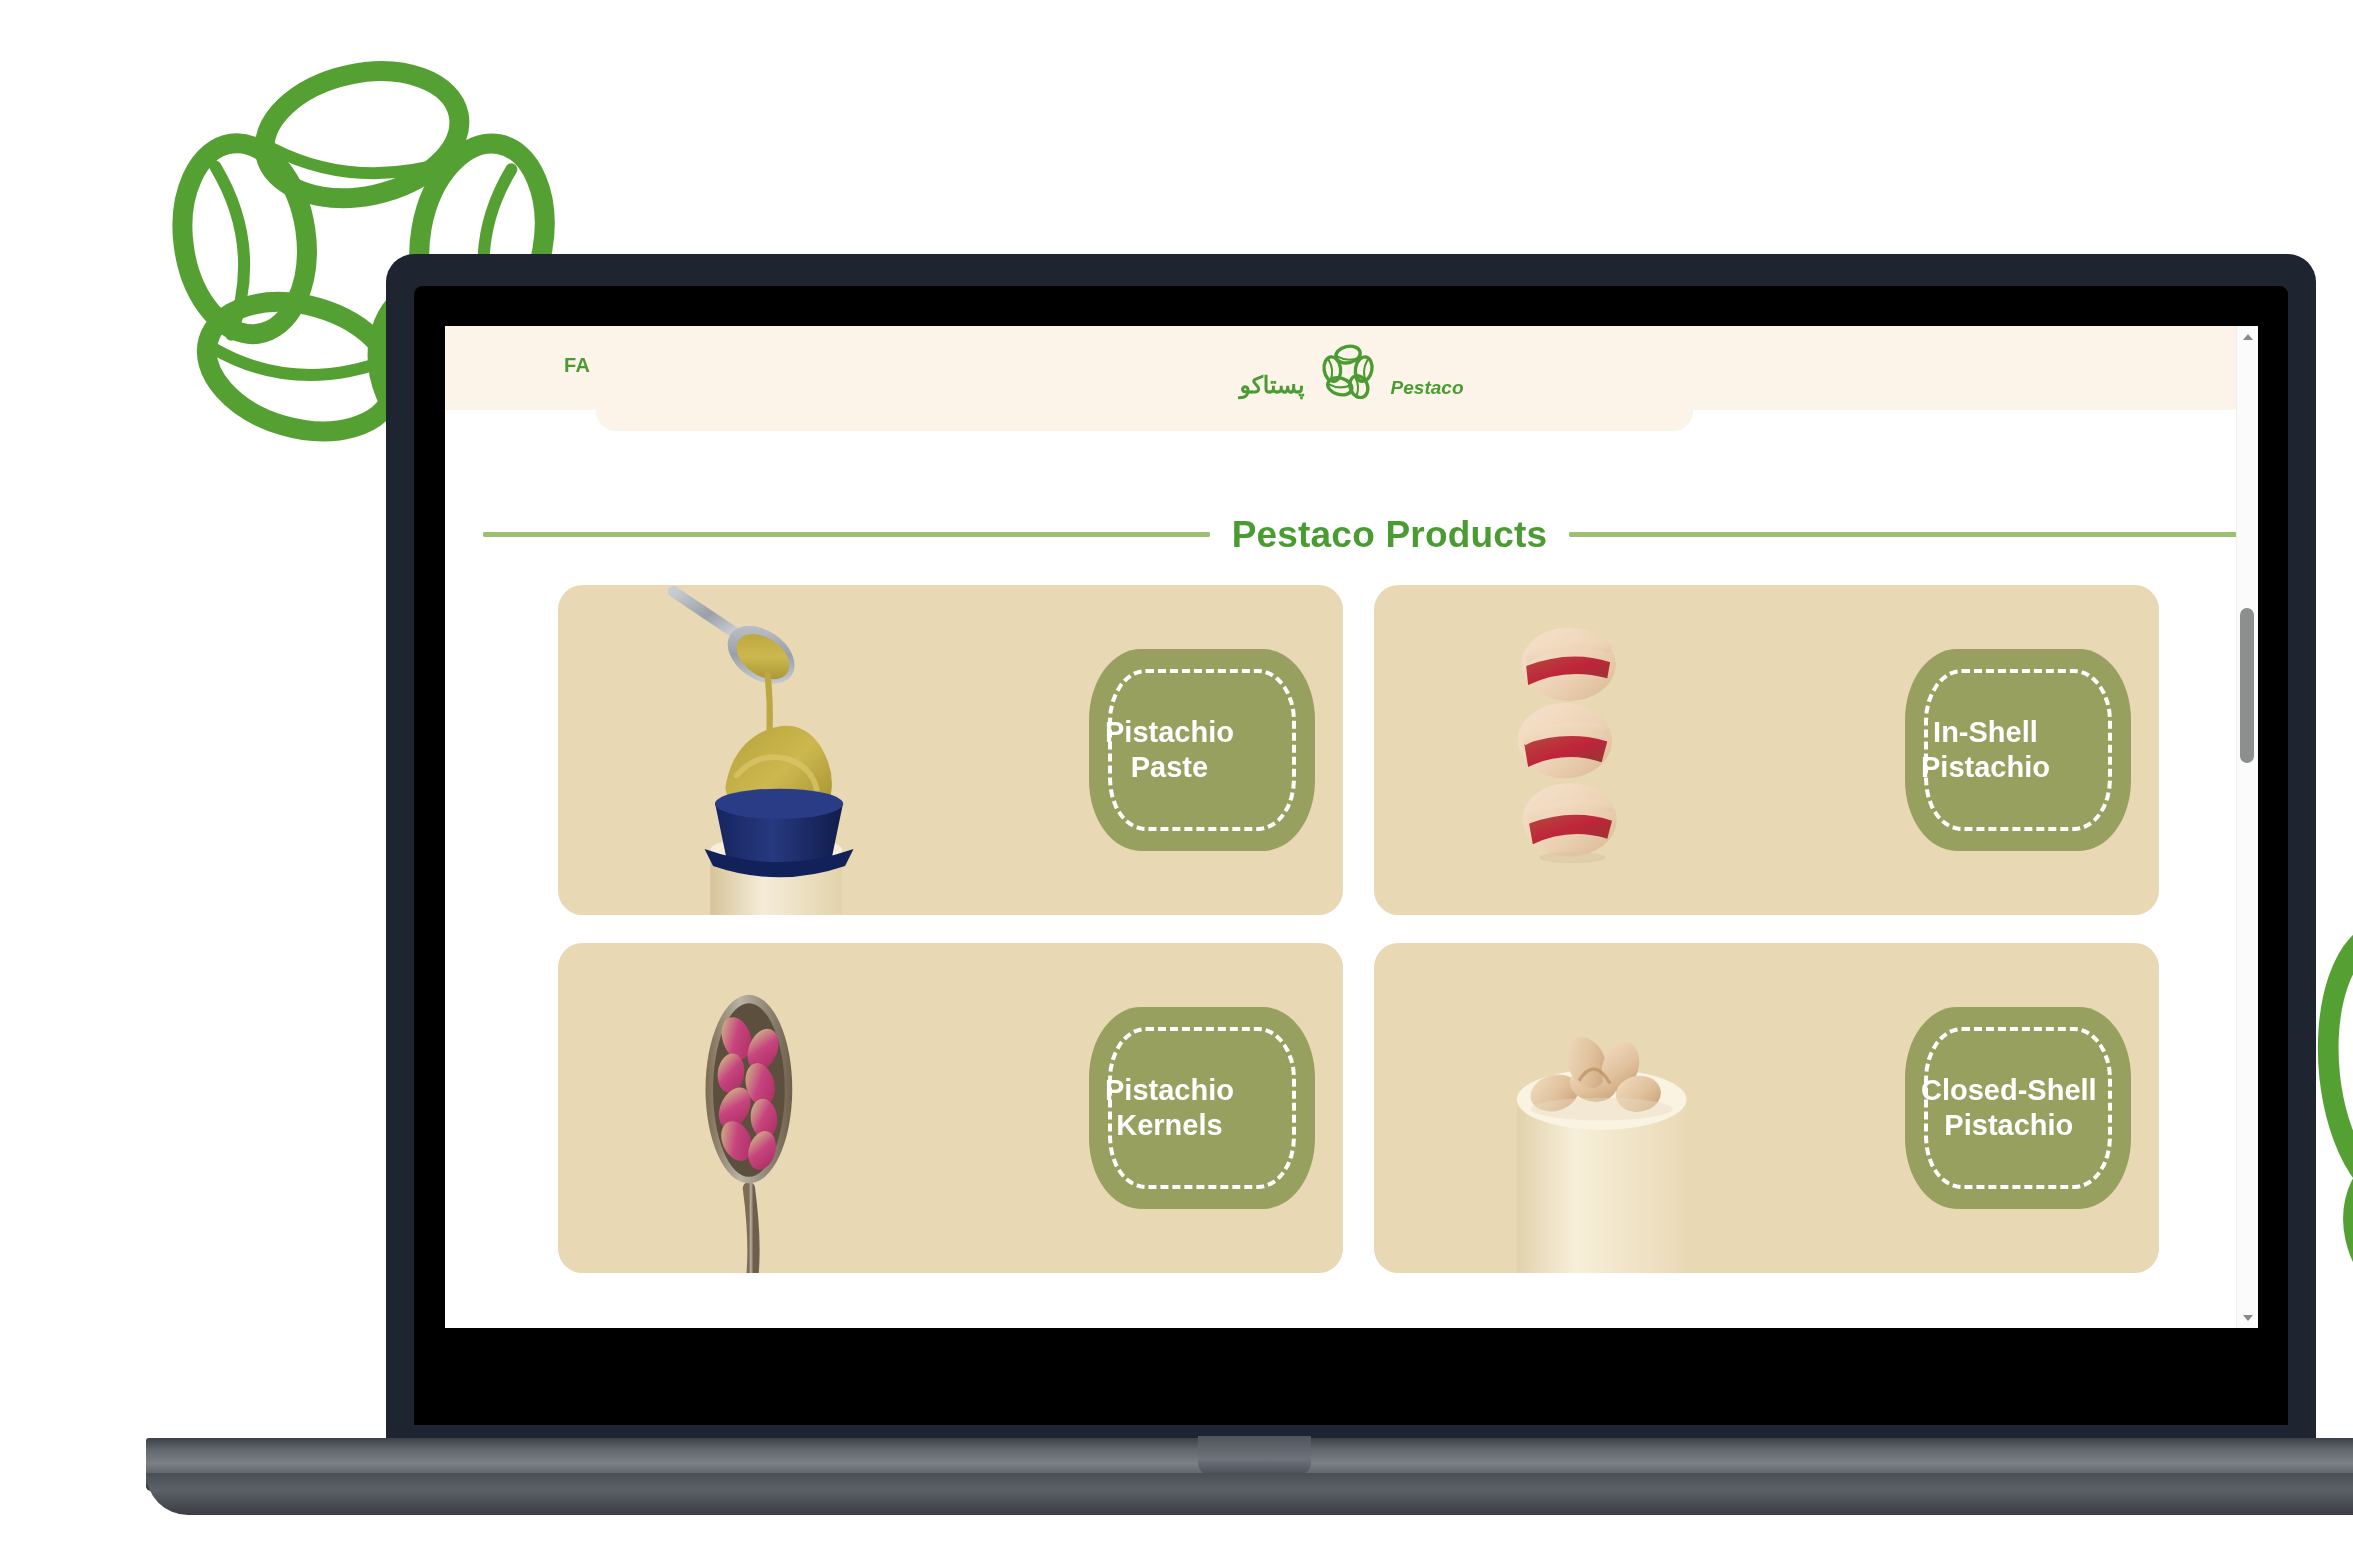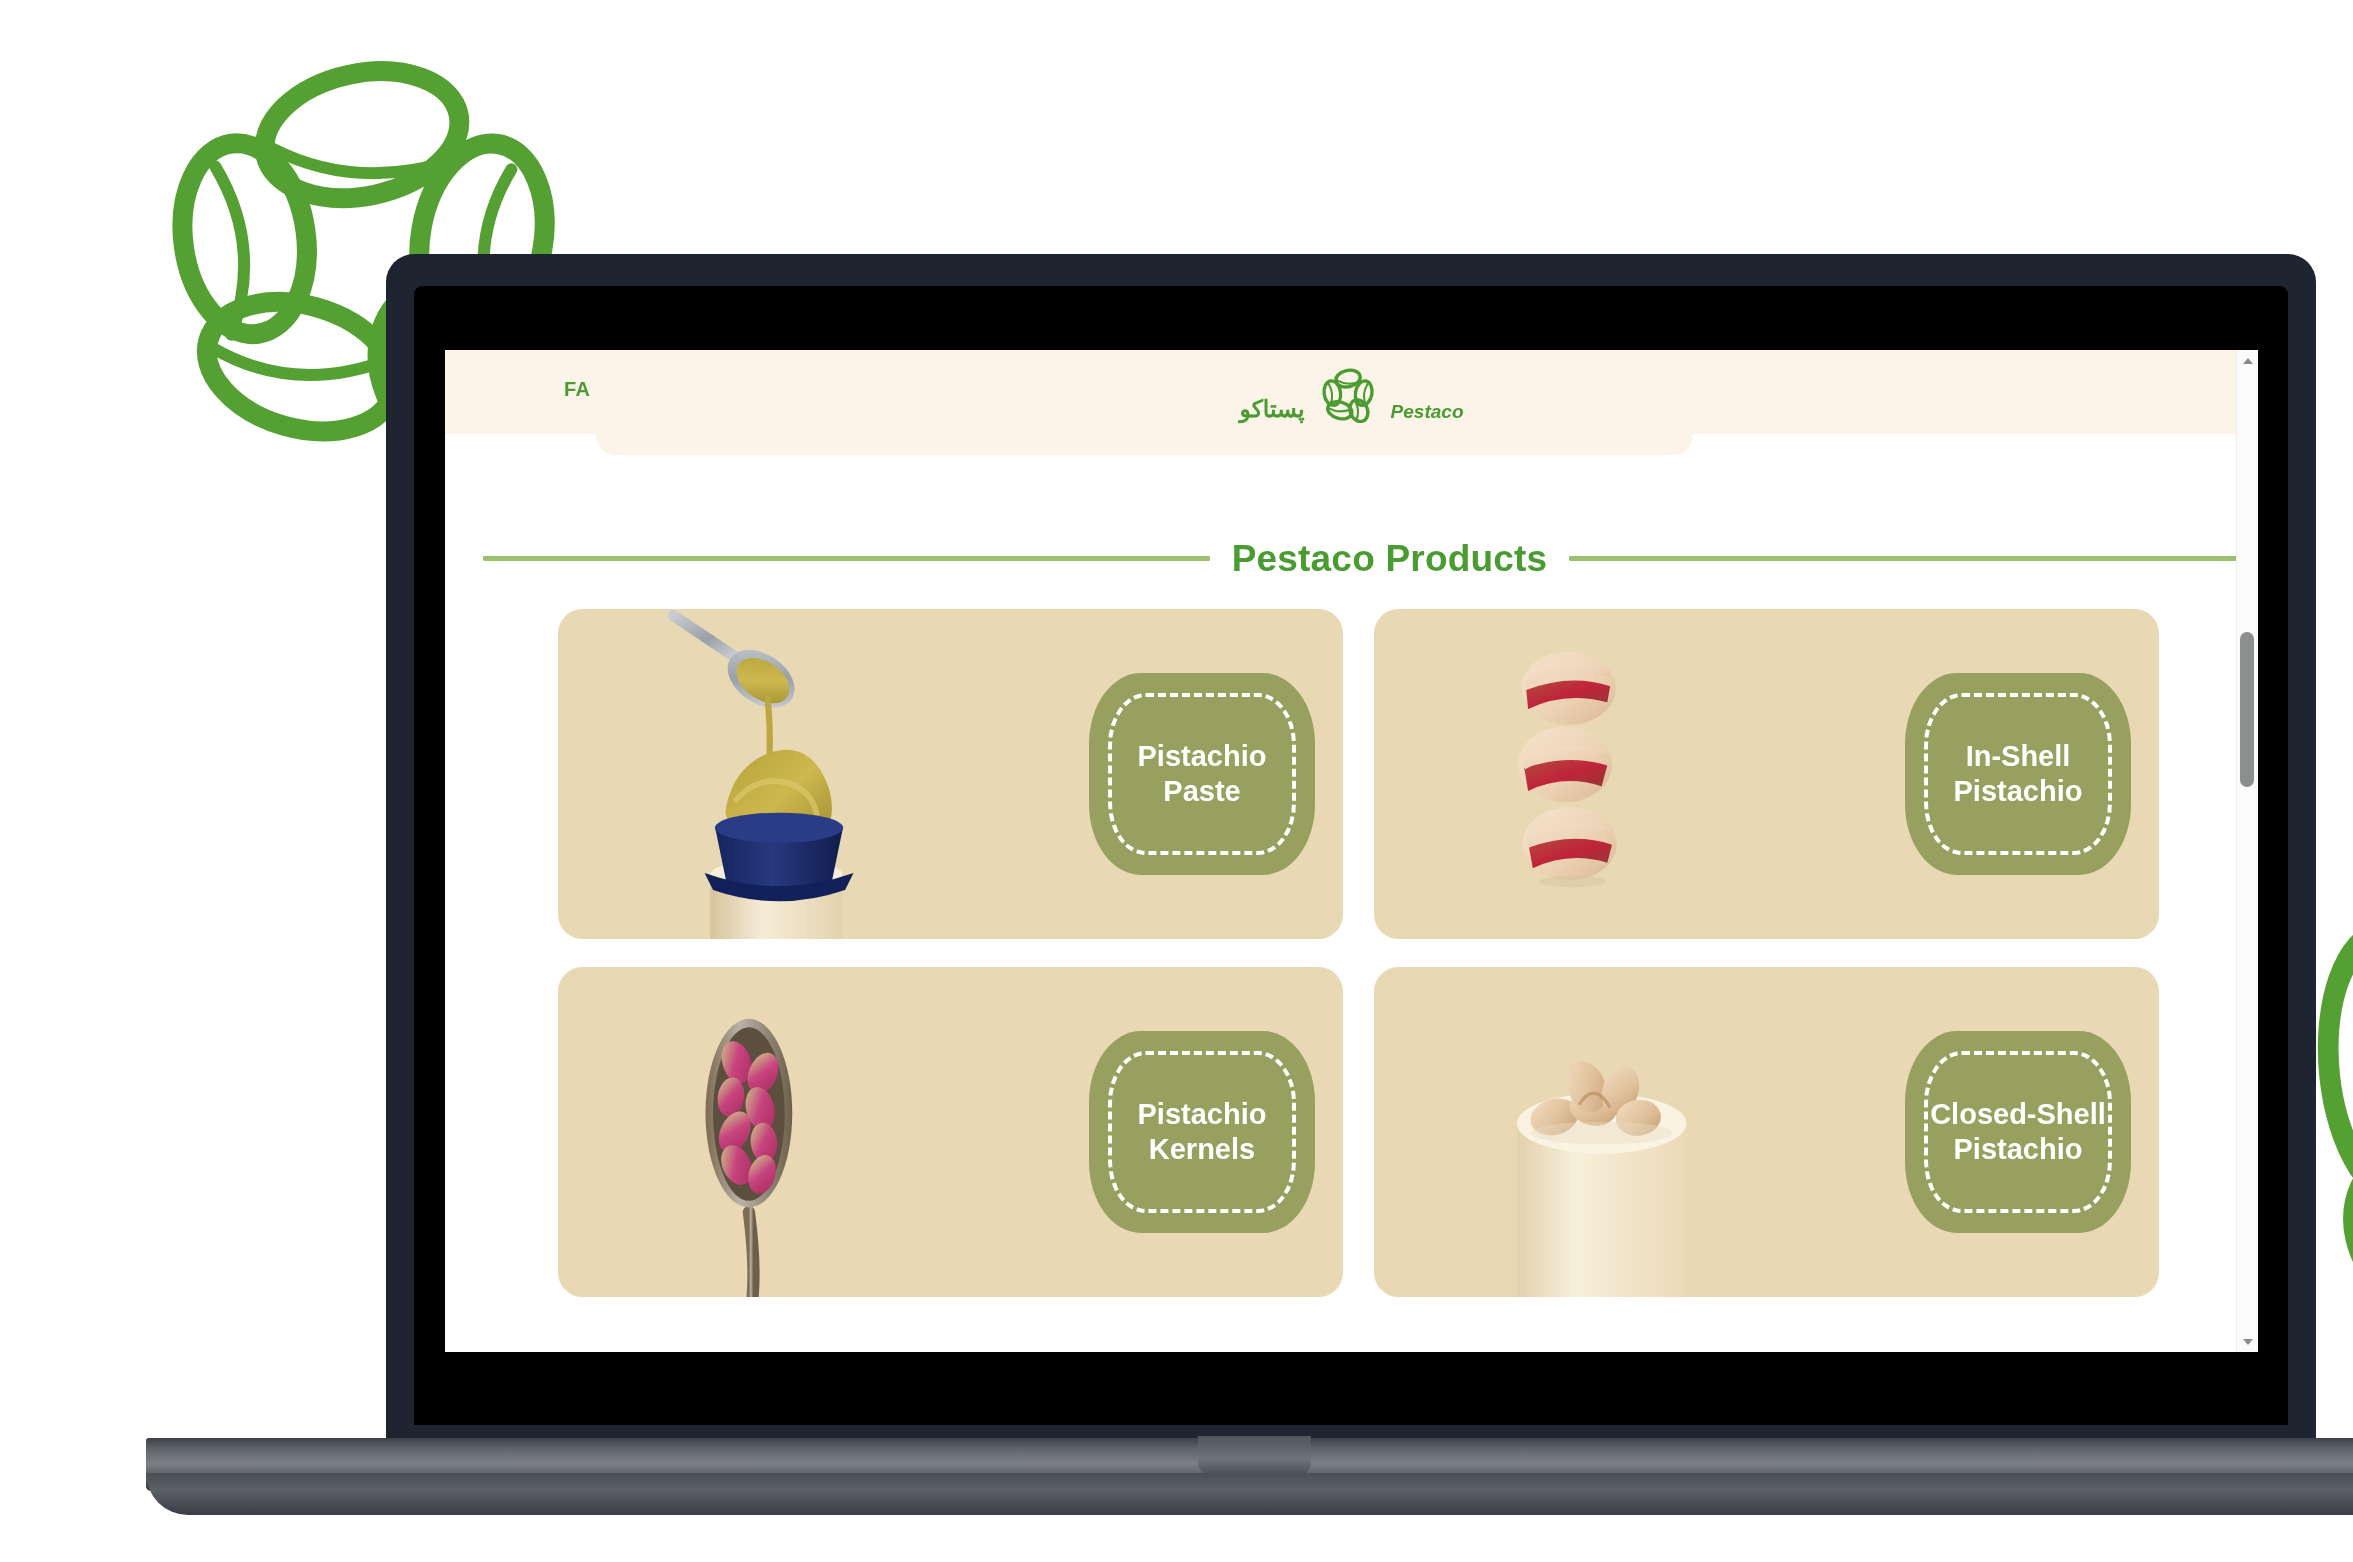--- a/index.html
+++ b/index.html
@@ -20,21 +20,21 @@
   .lid{
     position:absolute;left:386px;top:254px;width:1930px;height:1191px;
     background:#1e2430;border-radius:28px 28px 6.6px 6.6px;
   }
   .screen{
     position:absolute;left:414px;top:286px;width:1874px;height:1139px;
     background:#000000;border-radius:8.5px 8.5px 0 0;overflow:hidden;
   }
   .viewport{
     position:absolute;left:31px;top:40px;width:1813px;height:1002px;
-    background:#ffffff;overflow:hidden;margin-top:24px;
+    background:#ffffff;overflow:hidden;
   }
   .base{
     position:absolute;left:146px;top:1438px;width:2410px;height:53px;
     background:linear-gradient(180deg,#3c4048 0%,#62666d 22%,#7b7f86 48%,#55585f 76%,#2f3238 100%);
     border-radius:2.8px 2.8px 4.7px 4.7px;
   }
   .base-lip{
     position:absolute;left:146px;top:1473px;width:2410px;height:42px;
     background:linear-gradient(180deg,#4a4e55 0%,#5c6067 40%,#3a3d43 100%);
     border-radius:0 0 56px 56px;
@@ -85,21 +85,21 @@
   }
   .card{
     position:relative;height:330px;background:#e8d8b4;border-radius:24.5px;
     overflow:hidden;cursor:pointer;
   }
   .card-art{position:absolute;left:0;top:0;width:58%;height:100%;}
   .badge{
     position:absolute;right:28px;top:50%;transform:translateY(-50%);
     width:226px;height:202px;background:#97a05f;
     border-radius:52px/71px;
-    display:flex;align-items:center;justify-content:center;
+    display:flex;align-items:center;justify-content:flex-start;
     box-sizing:border-box;padding:16px;
   }
   .badge-inner{
     position:absolute;left:19px;top:20px;right:19px;bottom:20px;
     border:4.2px dashed #ffffff;border-radius:38px/52px;
   }
   .badge-label{
     position:relative;color:#ffffff;font-size:29px;font-weight:800;
     line-height:1.22;text-align:center;white-space:pre-line;z-index:2;
   }

